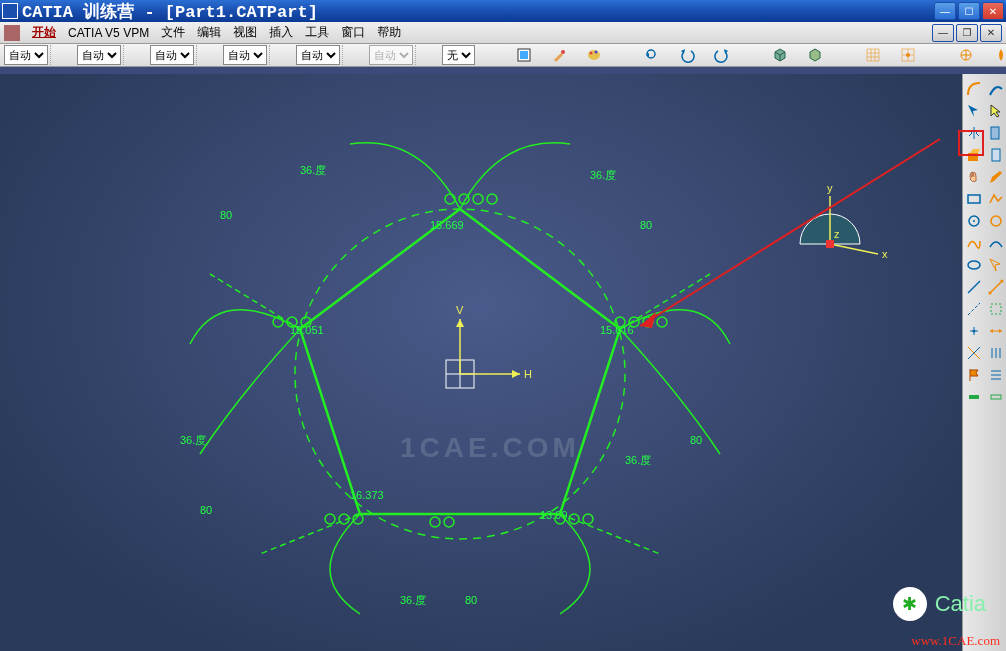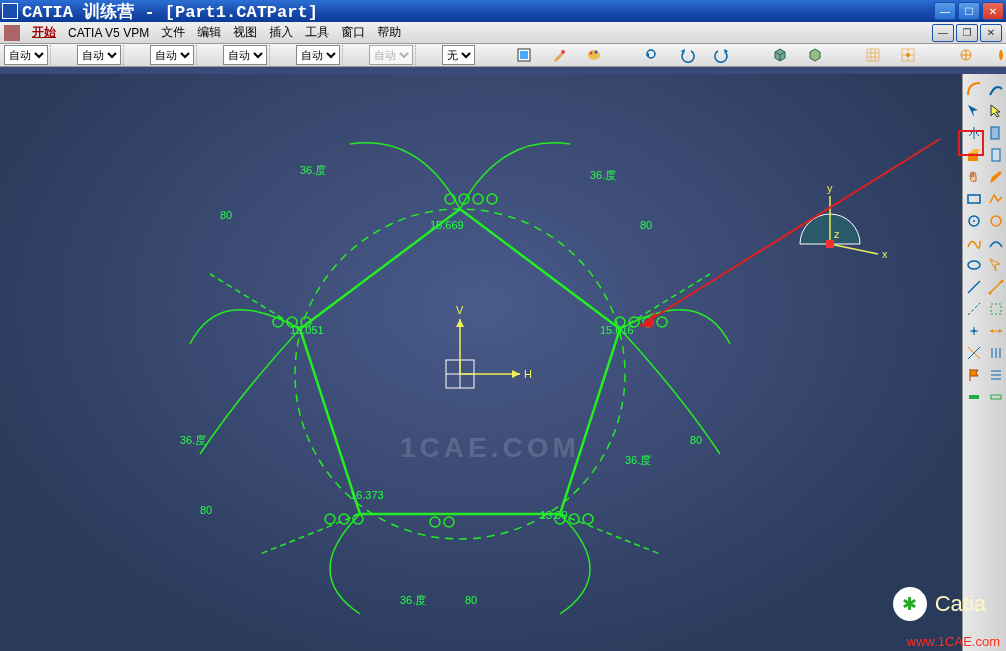--- a/index.html
+++ b/index.html
@@ -22,21 +22,21 @@
 .tb-btn{width:24px;height:24px;border:1px solid transparent;display:flex;align-items:center;justify-content:center;cursor:pointer;border-radius:2px;}
 .tb-icon{width:16px;height:16px;}
 .workspace{position:absolute;top:74px;left:0;right:44px;bottom:0;background:radial-gradient(ellipse at 50% 40%,#4a5a8a,#2a3a5a 80%);}
 .right-tb{position:absolute;top:74px;right:0;width:44px;bottom:0;background:linear-gradient(90deg,#e8e8e8,#d0d0d0);border-left:1px solid #999;display:flex;flex-direction:column;align-items:center;padding-top:4px;gap:0;}
 .right-tb .rbtn{width:20px;height:20px;margin:1px;cursor:pointer;display:flex;align-items:center;justify-content:center;}
 .right-tb .row{display:flex;}
 .left-edge{position:absolute;top:74px;left:0;width:12px;bottom:0;background:linear-gradient(90deg,#e8e8e8,#d0d0d0);border-right:1px solid #999;}
 .left-edge .arrow{width:10px;height:10px;margin:2px auto;display:block;}
 .canvas-svg{position:absolute;inset:0;}
 .hl-box{position:absolute;border:2px solid #e02020;}
-.watermark{position:absolute;bottom:2px;right:6px;color:#ff3020;font-size:13px;font-family:Liberation Sans, sans-serif;margin-left:36px;}
+.watermark{position:absolute;bottom:2px;right:6px;color:#ff3020;font-size:13px;font-family:Liberation Serif, serif;margin-left:36px;}
 .water-logo{position:absolute;bottom:30px;right:20px;display:flex;align-items:center;gap:8px;}
 .water-logo .wc{width:34px;height:34px;border-radius:50%;background:#fff;display:flex;align-items:center;justify-content:center;color:#2a2;font-size:18px;}
 .water-logo .txt{color:#fff;font-size:22px;}
 .center-water{position:absolute;left:400px;top:315px;color:rgba(255,255,255,0.15);font-size:28px;font-weight:bold;letter-spacing:4px;pointer-events:none;margin-top:43px;}
 </style>
 </head>
 <body>
 
 <div class="titlebar">
   <div class="app-icon"></div>
@@ -513,15 +513,15 @@
           <rect x="3" y="6" width="10" height="4" fill="none" stroke="#2a4"></rect>
         </svg>
       </div>
   </div>
 </div>
 
 <div class="hl-box" style="top:130px;right:22px;width:26px;height:26px"></div>
 
 <div class="water-logo">
   <div class="wc">✱</div>
-  <span class="txt" style="color:#fef9c3">Catia</span>
+  <span class="txt" style="color:#86efac">Catia</span>
 </div>
 <div class="watermark">www.1CAE.com</div>
 
 </body></html>

